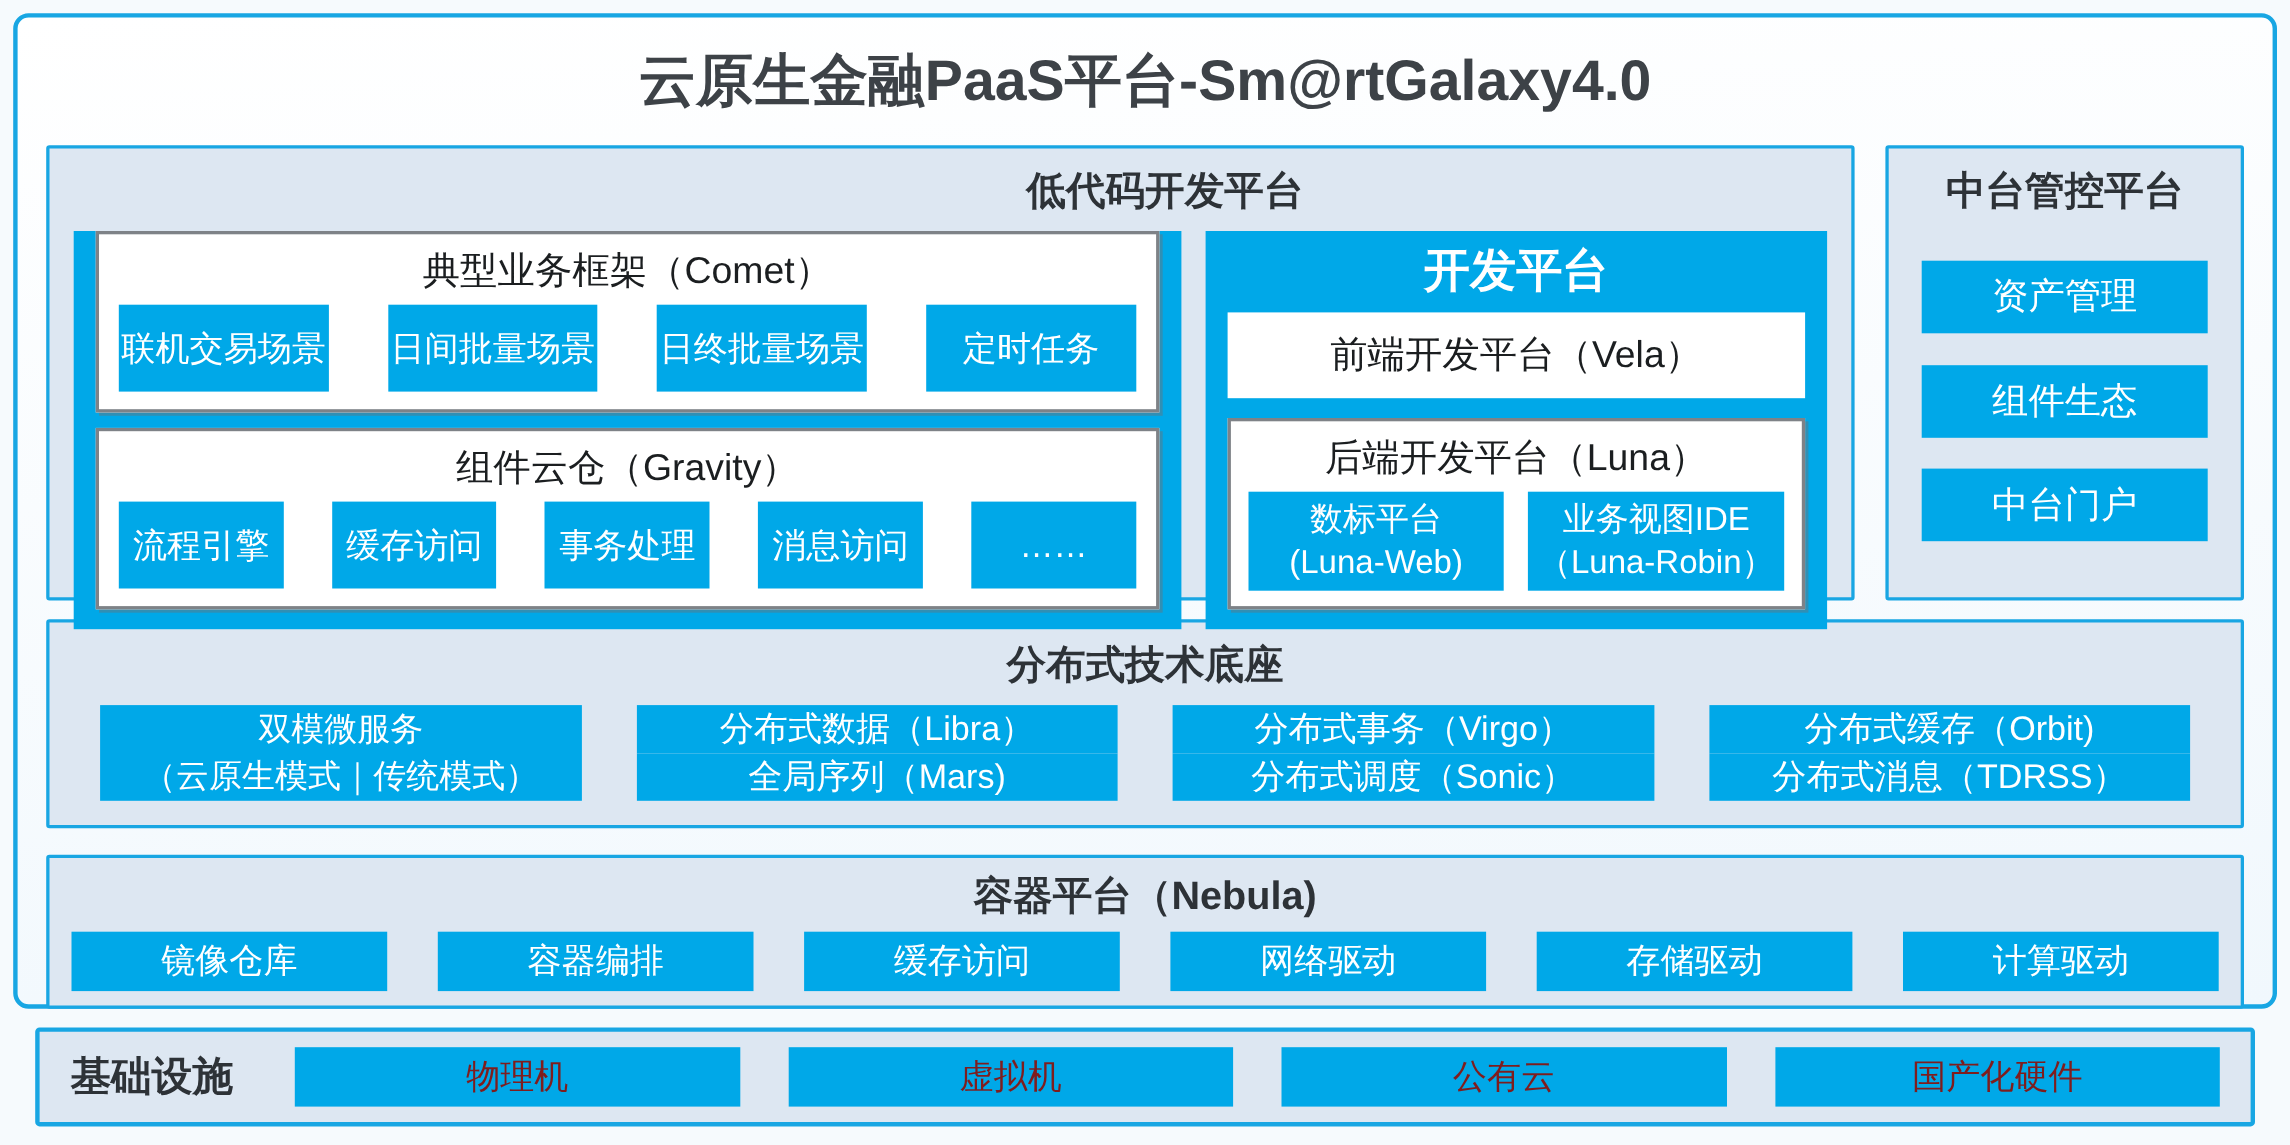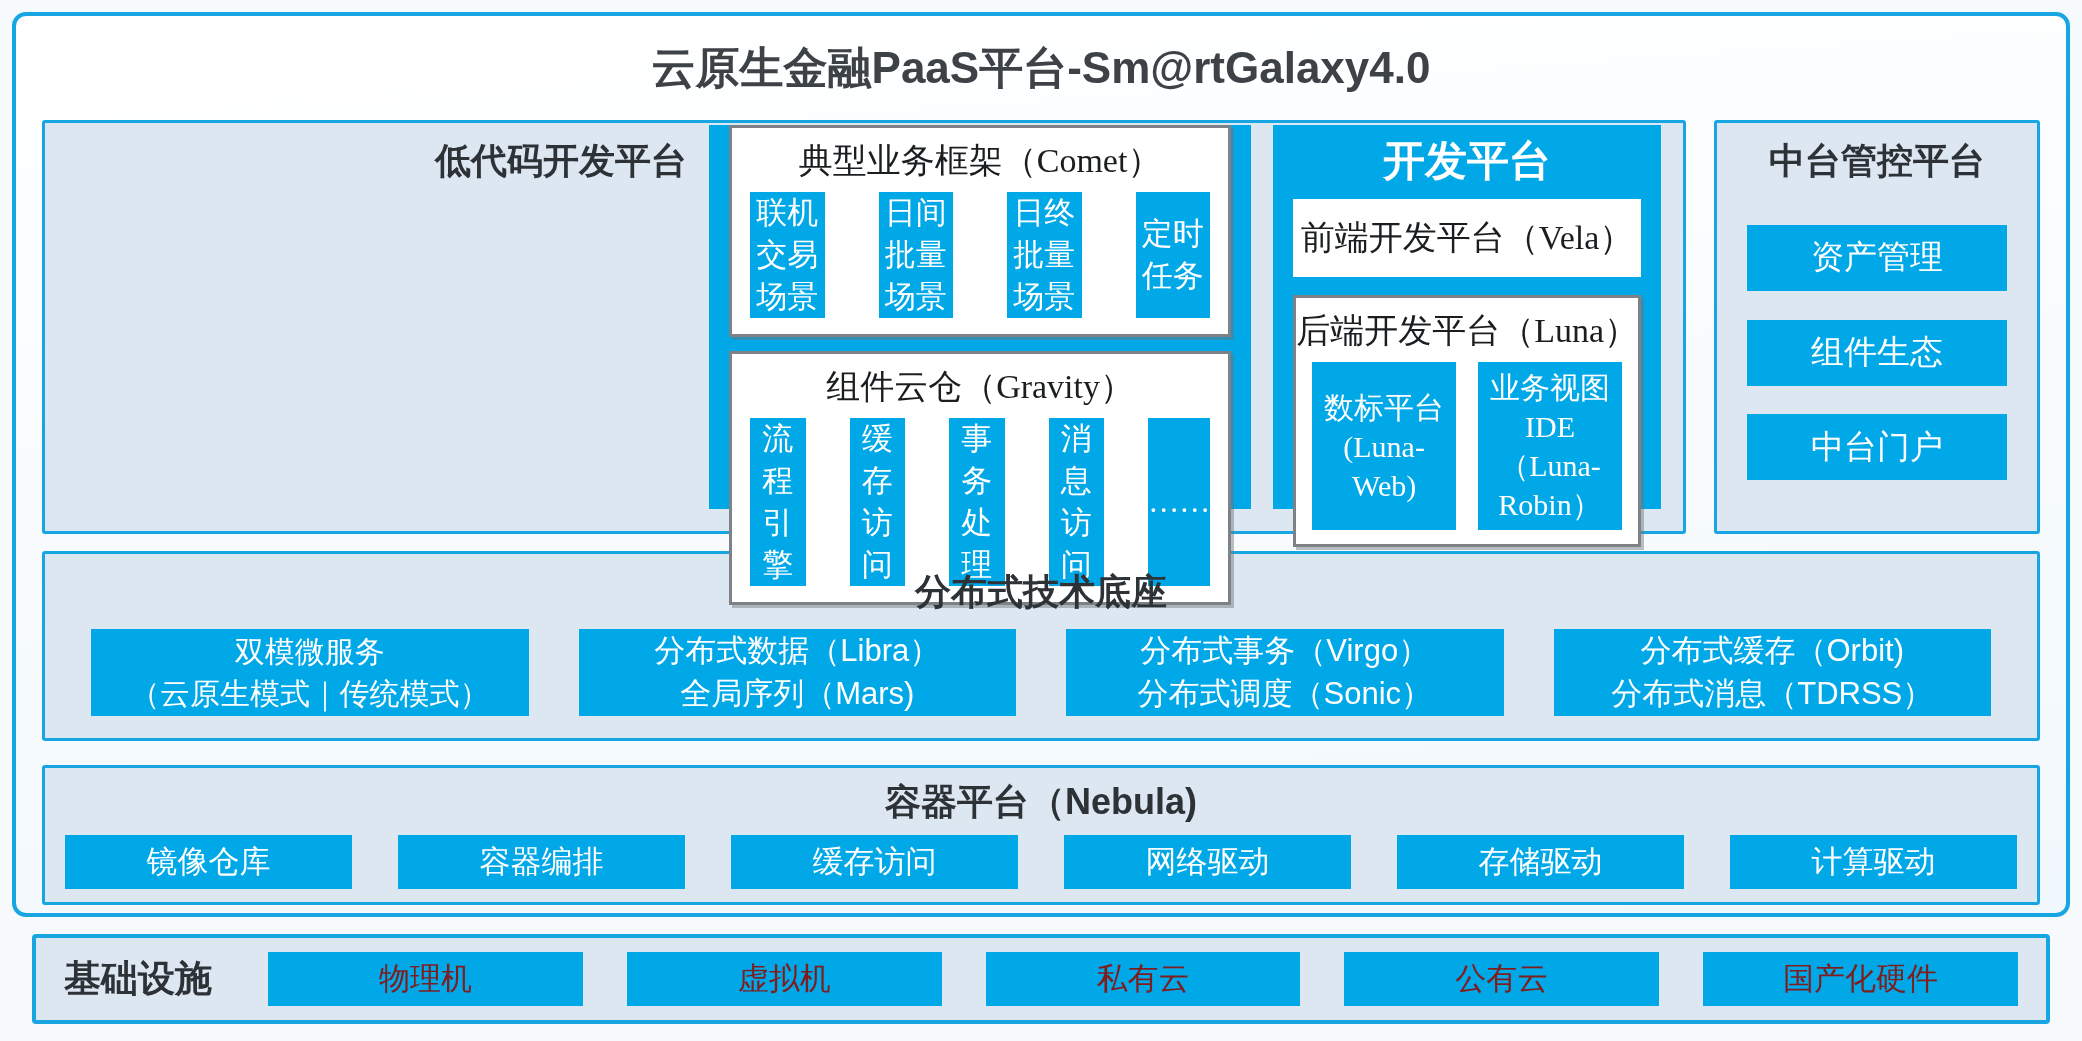--- a/index.html
+++ b/index.html
@@ -6,30 +6,30 @@
   body{width:2082px;height:1041px;overflow:hidden;
        font-family:"Liberation Sans","DejaVu Sans",sans-serif;
        background:#f6fafd;}
   .page{position:relative;width:2082px;height:1041px;background:#f6fafd;}
 
   .outer{position:absolute;left:12px;top:12px;width:2058px;height:905px;
          box-sizing:border-box;border:4px solid var(--border_blue,#18a6e3);
          border-radius:14px;padding:0 26px;
          background:linear-gradient(176deg,#ffffff 0%,#f1f8fd 100%);}
 
-  .main-title{height:104px;display:flex;align-items:center;justify-content:center;
-              font-size:44px;font-weight:bold;color:var(--title_text,#3d4247);}
+  .main-title{height:116px;display:flex;align-items:center;justify-content:center;
+              font-size:52px;font-weight:bold;color:var(--title_text,#3d4247);}
 
   .panel{box-sizing:border-box;border:3px solid var(--border_blue,#18a6e3);
          background:var(--panel_bg,#dde7f2);border-radius:3px;}
   .panel-title{text-align:center;font-size:36px;font-weight:bold;
                color:var(--panel_title_text,#2d3237);padding:14px 0 10px;white-space:nowrap;}
 
   .row1{display:flex;gap:28px;height:414px;}
-  .lowcode{flex:1;display:flex;flex-direction:row;font-family:Liberation Serif, serif;}
+  .lowcode{flex:1;display:flex;flex-direction:column;}
   .lowcode > .panel-title{padding-left:390px;}
   .lowcode-content{flex:1;display:flex;gap:22px;padding:2px 22px 22px;}
 
   .bluebox{background:var(--accent,#00a8e8);display:flex;flex-direction:column;
            padding:0 20px 18px;}
   .bluebox.runtime{flex:1.84;}
   .bluebox.dev{flex:1;}
   .bluebox-title{color:#fff;font-size:42px;font-weight:bold;text-align:center;
                  padding:8px 0 10px;}
 
@@ -187,19 +187,18 @@
       </div>
     </section>
 
   </div>
 
   <section class="infra">
     <div class="infra-label">基础设施</div>
     <div class="infra-buttons">
       <div class="i-chip">物理机</div>
       <div class="i-chip">虚拟机</div>
-      <div class="i-chip">私有云</div>
       <div class="i-chip">公有云</div>
       <div class="i-chip">国产化硬件</div>
     </div>
   </section>
 
 </div>
 
 </body></html>

